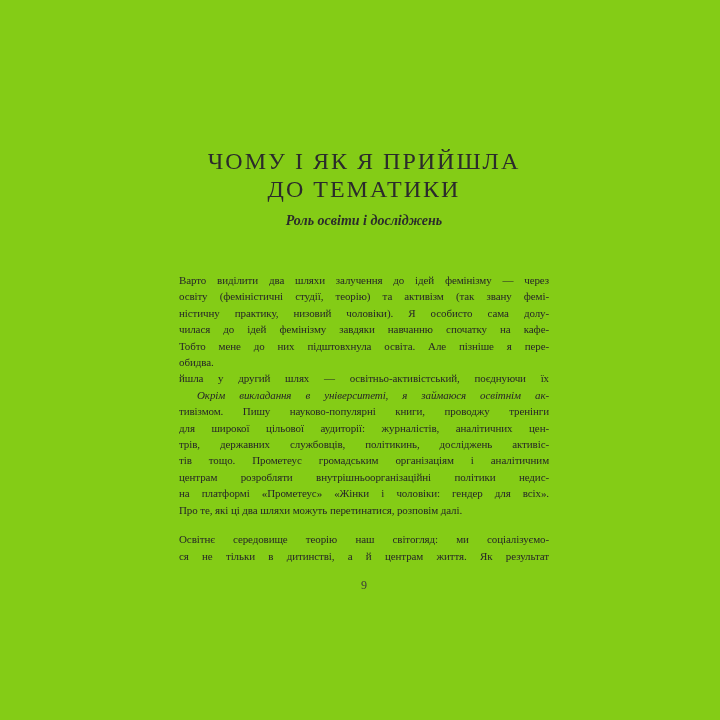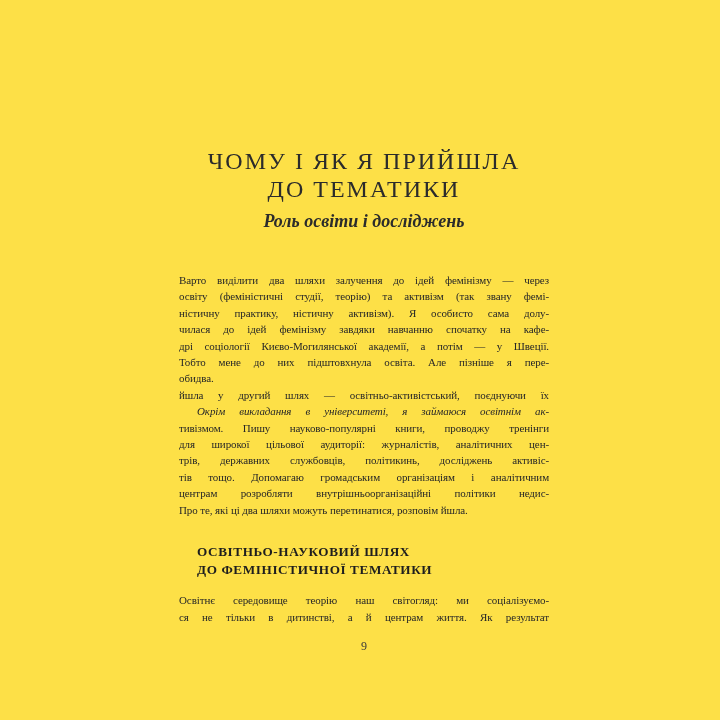--- a/index.html
+++ b/index.html
@@ -8,21 +8,21 @@
     background: #fdfdfd;
     width: 720px;
     height: 720px;
     overflow: hidden;
     font-family: "Liberation Serif", serif;
   }
   .page {
     position: relative;
     width: 720px;
     height: 720px;
-    background: #fde047;
+    background: #84cc16;
     overflow: hidden;
   }
   .content {
     position: absolute;
     left: 179px;
     top: 0;
     width: 370px;
   }
   .chapter-title {
     margin: 147px 0 0 0;
@@ -32,21 +32,21 @@
     letter-spacing: 2px;
     text-align: center;
     color: #2b2b2b;
   }
   .chapter-title .line { text-align: center; }
   .chapter-subtitle {
     margin-top: 9px;
     text-align: center;
     font-style: italic;
     font-weight: 600;
-    font-size: 18px;
+    font-size: 14px;
     line-height: 18px;
     color: #2b2b2b;
   }
   .paragraph {
     margin: 0;
     color: #272727;
     font-size: 11px;
     line-height: 16.4px;
     letter-spacing: -0.1px;
   }
@@ -85,42 +85,38 @@
     <h1 class="chapter-title">
         <div class="line">ЧОМУ І ЯК Я ПРИЙШЛА</div>
         <div class="line line-last">ДО ТЕМАТИКИ</div>
       </h1>
 
     <div class="chapter-subtitle">Роль освіти і досліджень</div>
 
     <div class="paragraph first-body">
         <div class="line">Варто виділити два шляхи залучення до ідей фемінізму — через</div>
         <div class="line">освіту (феміністичні студії, теорію) та активізм (так звану фемі-</div>
-        <div class="line">ністичну практику, ністичну активізм). Я особисто сама долу-</div>
+        <div class="line">ністичну практику, низовий чоловіки). Я особисто сама долу-</div>
         <div class="line">чилася до ідей фемінізму завдяки навчанню спочатку на кафе-</div>
-        <div class="line">дрі соціології Києво-Могилянської академії, а потім — у Швеції.</div>
         <div class="line">Тобто мене до них підштовхнула освіта. Але пізніше я пере-</div>
         <div class="line line-last">обидва.</div>
         <div class="line">йшла у другий шлях — освітньо-активістський, поєднуючи їх</div>
       </div>
 
     <div class="paragraph indented">
         <div class="line">Окрім викладання в університеті, я займаюся освітнім ак-</div>
         <div class="line">тивізмом. Пишу науково-популярні книги, проводжу тренінги</div>
         <div class="line">для широкої цільової аудиторії: журналістів, аналітичних цен-</div>
         <div class="line">трів, державних службовців, політикинь, досліджень активіс-</div>
-        <div class="line">тів тощо. Допомагаю громадським організаціям і аналітичним</div>
+        <div class="line">тів тощо. Прометеус громадським організаціям і аналітичним</div>
         <div class="line">центрам розробляти внутрішньоорганізаційні політики недис-</div>
-        <div class="line line-last">Про те, які ці два шляхи можуть перетинатися, розповім йшла.</div>
+        <div class="line">на платформі «Прометеус» «Жінки і чоловіки: гендер для всіх».</div>
+        <div class="line line-last">Про те, які ці два шляхи можуть перетинатися, розповім далі.</div>
       </div>
 
-    <h2 class="section-heading">
-        <div class="line">ОСВІТНЬО-НАУКОВИЙ ШЛЯХ</div>
-        <div class="line line-last">ДО ФЕМІНІСТИЧНОЇ ТЕМАТИКИ</div>
-      </h2>
 
     <div class="paragraph closing all-justified">
         <div class="line">Освітнє середовище теорію наш світогляд: ми соціалізуємо-</div>
         <div class="line line-last">ся не тільки в дитинстві, а й центрам життя. Як результат</div>
       </div>
 
     <div class="page-number">9</div>
 
   </div>
 </div>

